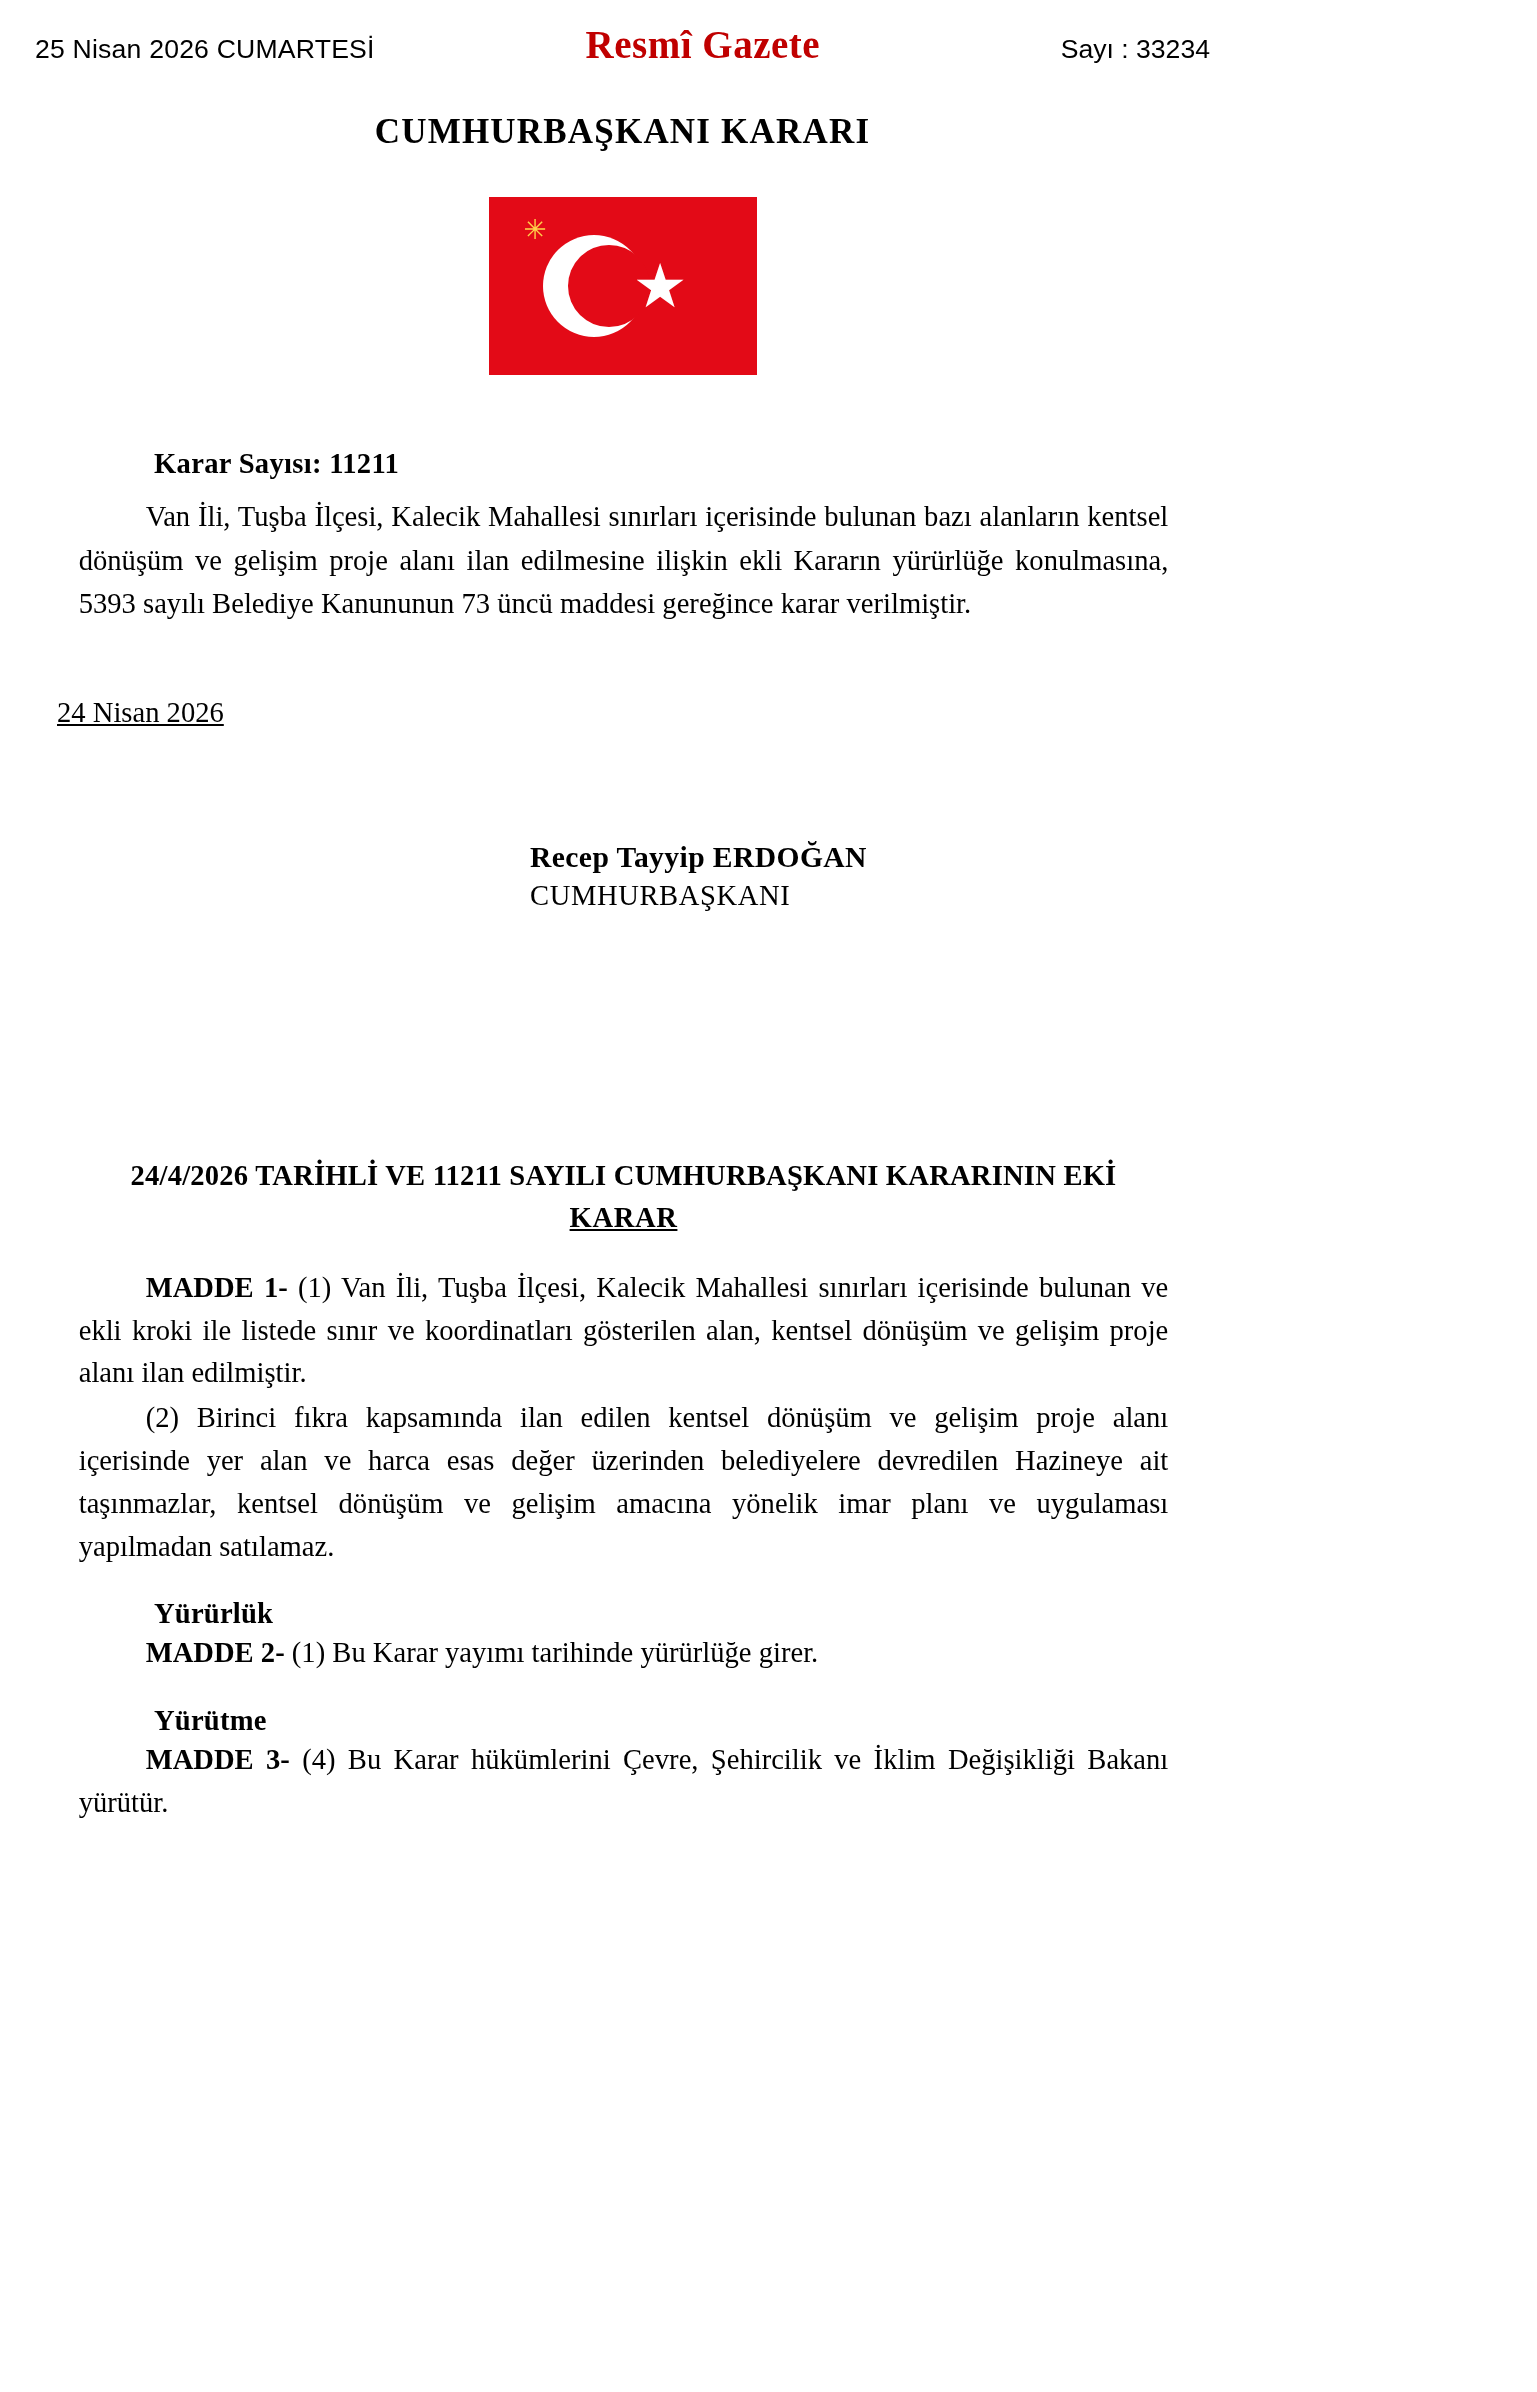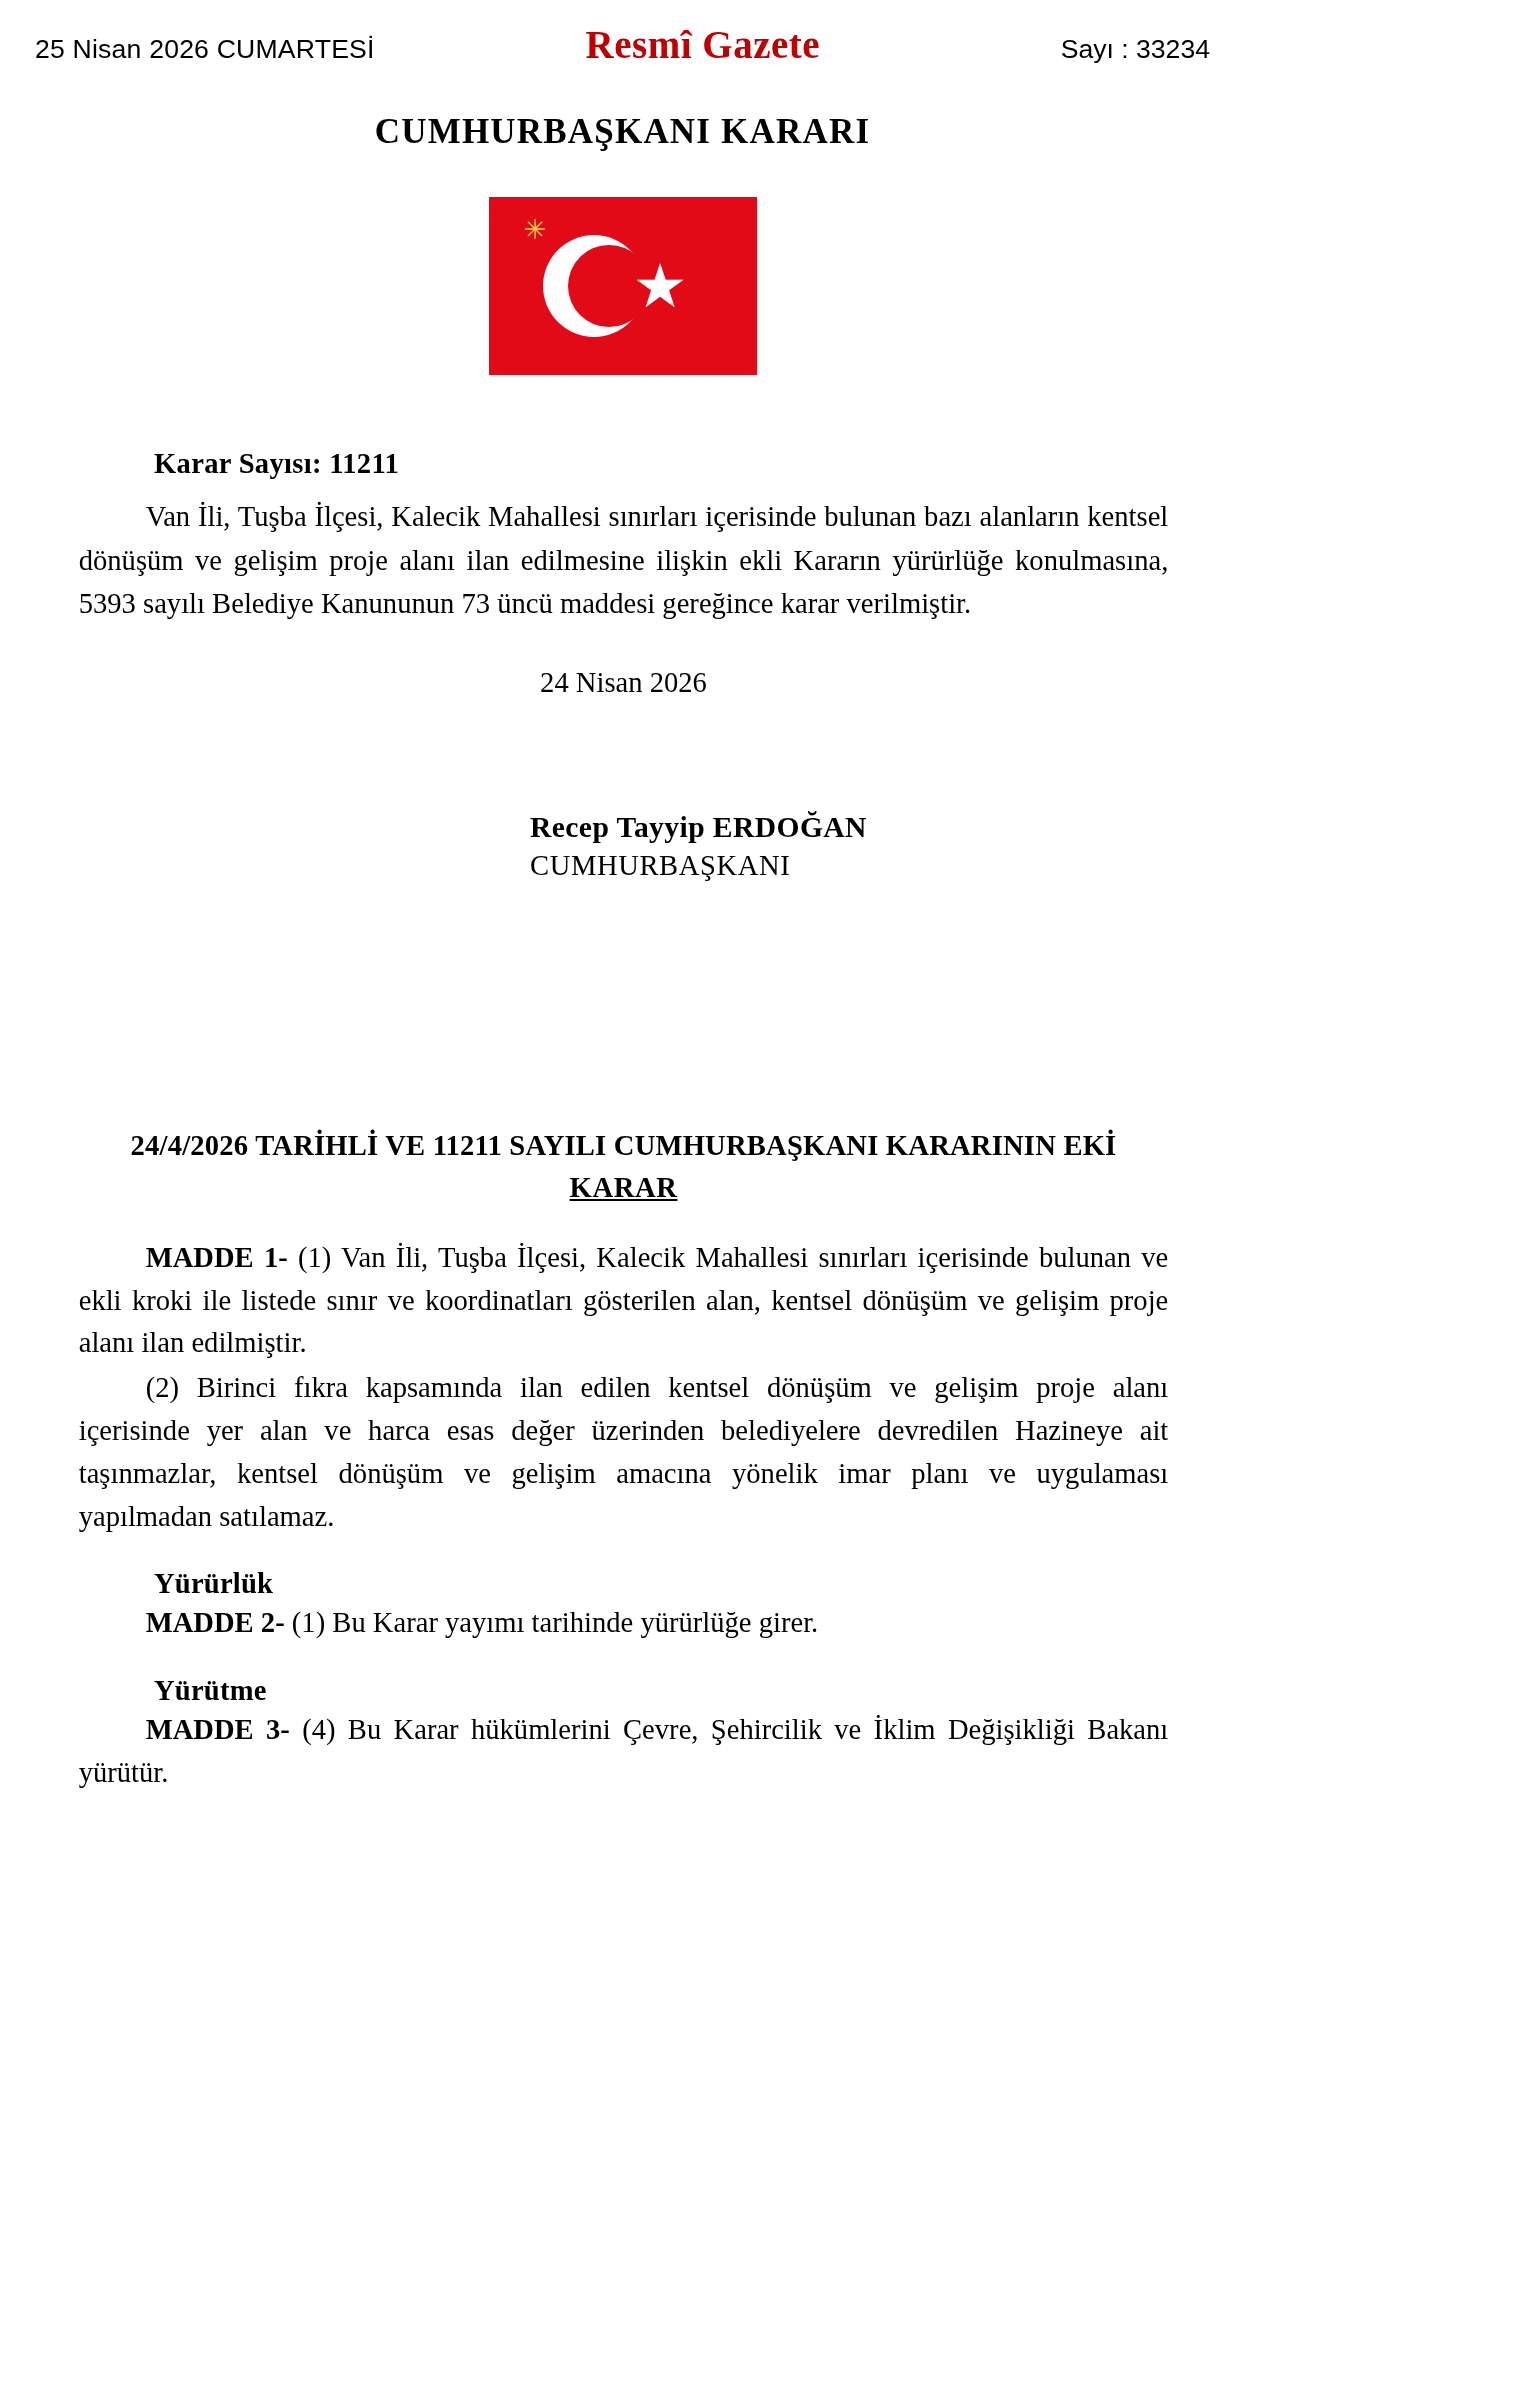--- a/index.html
+++ b/index.html
@@ -125,23 +125,24 @@
   }
   p.justified {
     text-align: justify;
     font-size: 28.6px;
     line-height: 1.52;
     margin: 15.8px 0 0 0;
     text-indent: 67px;
     padding: 0 21.7px 0 21.7px;
   }
   .date-center {
-    text-align: center;
-    font-size: 28.6px;
-    margin-top: 41px;
+    text-align: left;
+    font-size: 28.6px;
+    margin-top: 71px;
+    text-decoration: underline;
   }
   .signature {
     margin-top: 112px;
     text-align: left;
     padding-left: 473px;
   }
   .signature .name {
     font-size: 29.6px;
     font-weight: bold;
     letter-spacing: 0.4px;

